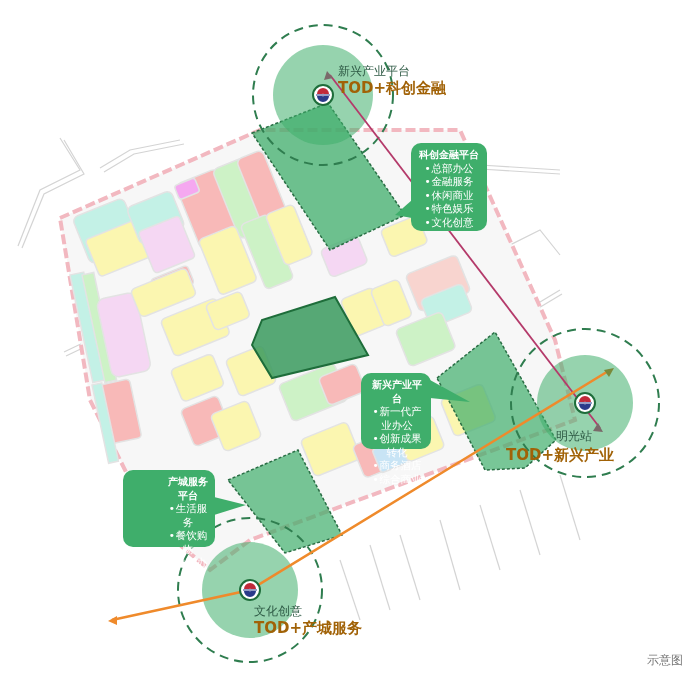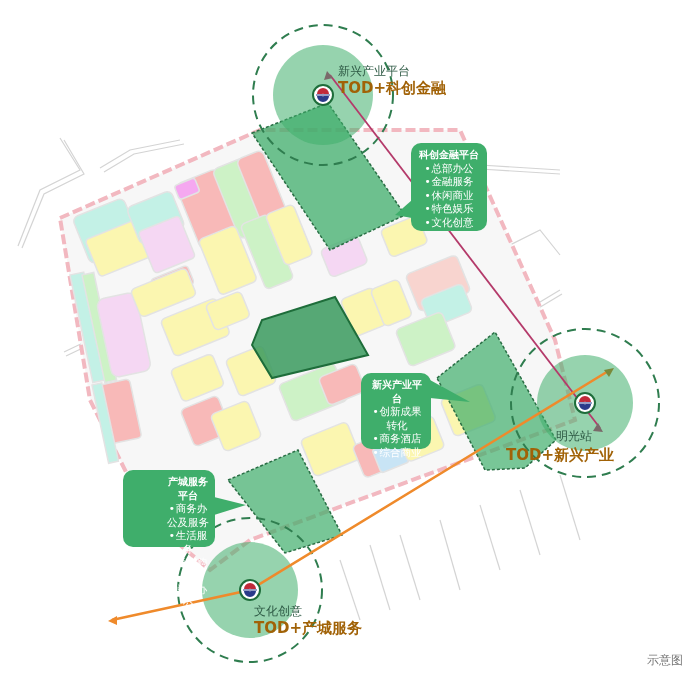--- a/index.html
+++ b/index.html
@@ -155,26 +155,26 @@
   <div class="ct">科创金融平台</div>
   <div class="ci">总部办公</div>
   <div class="ci">金融服务</div>
   <div class="ci">休闲商业</div>
   <div class="ci">特色娱乐</div>
   <div class="ci">文化创意</div>
 </div>
 
 <div class="callout" style="left:361px;top:373px;width:70px;height:76px;padding-left:8px;">
   <div class="ct">新兴产业平台</div>
+  <div class="ci">新一代产业办公</div>
   <div class="ci">创新成果转化</div>
   <div class="ci">商务酒店</div>
   <div class="ci">综合商业</div>
 </div>
 
 <div class="callout" style="left:123px;top:470px;width:92px;height:77px;padding-left:44px;">
   <div class="ct">产城服务平台</div>
-  <div class="ci">商务办公及服务</div>
   <div class="ci">生活服务</div>
   <div class="ci">餐饮购物</div>
   <div class="ci">总部办公</div>
 </div>
 
 <div class="note">示意图</div>
 
 </body></html>

